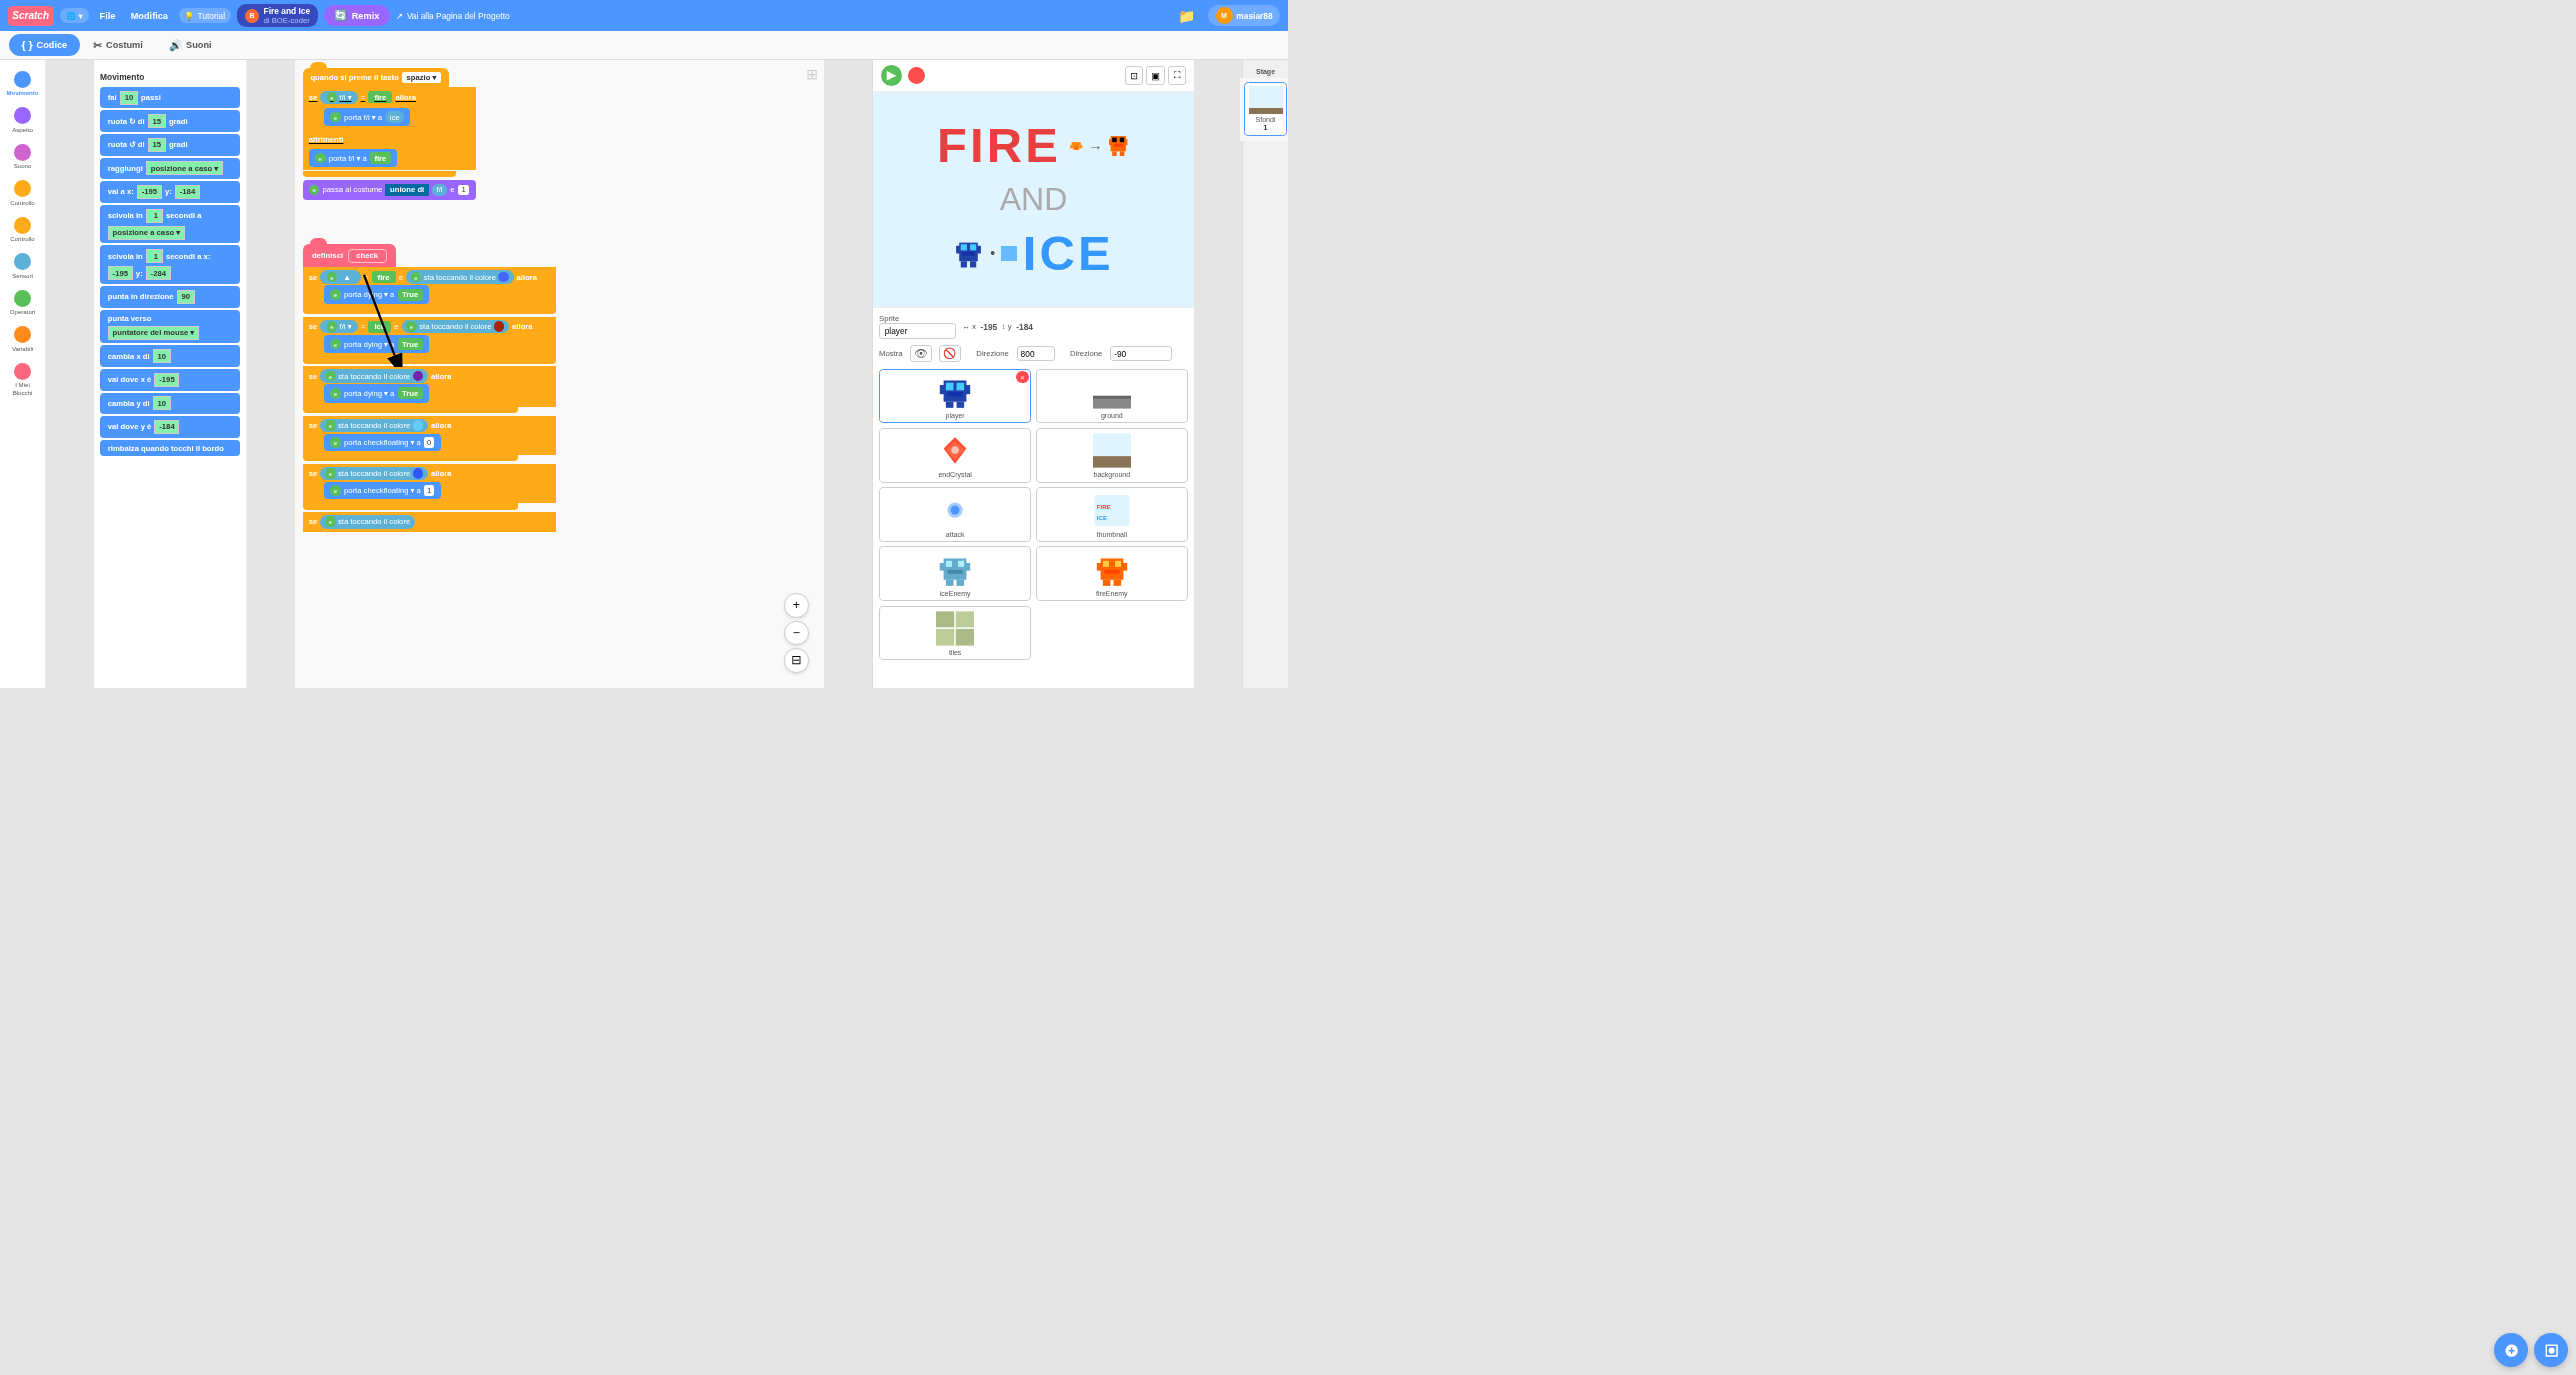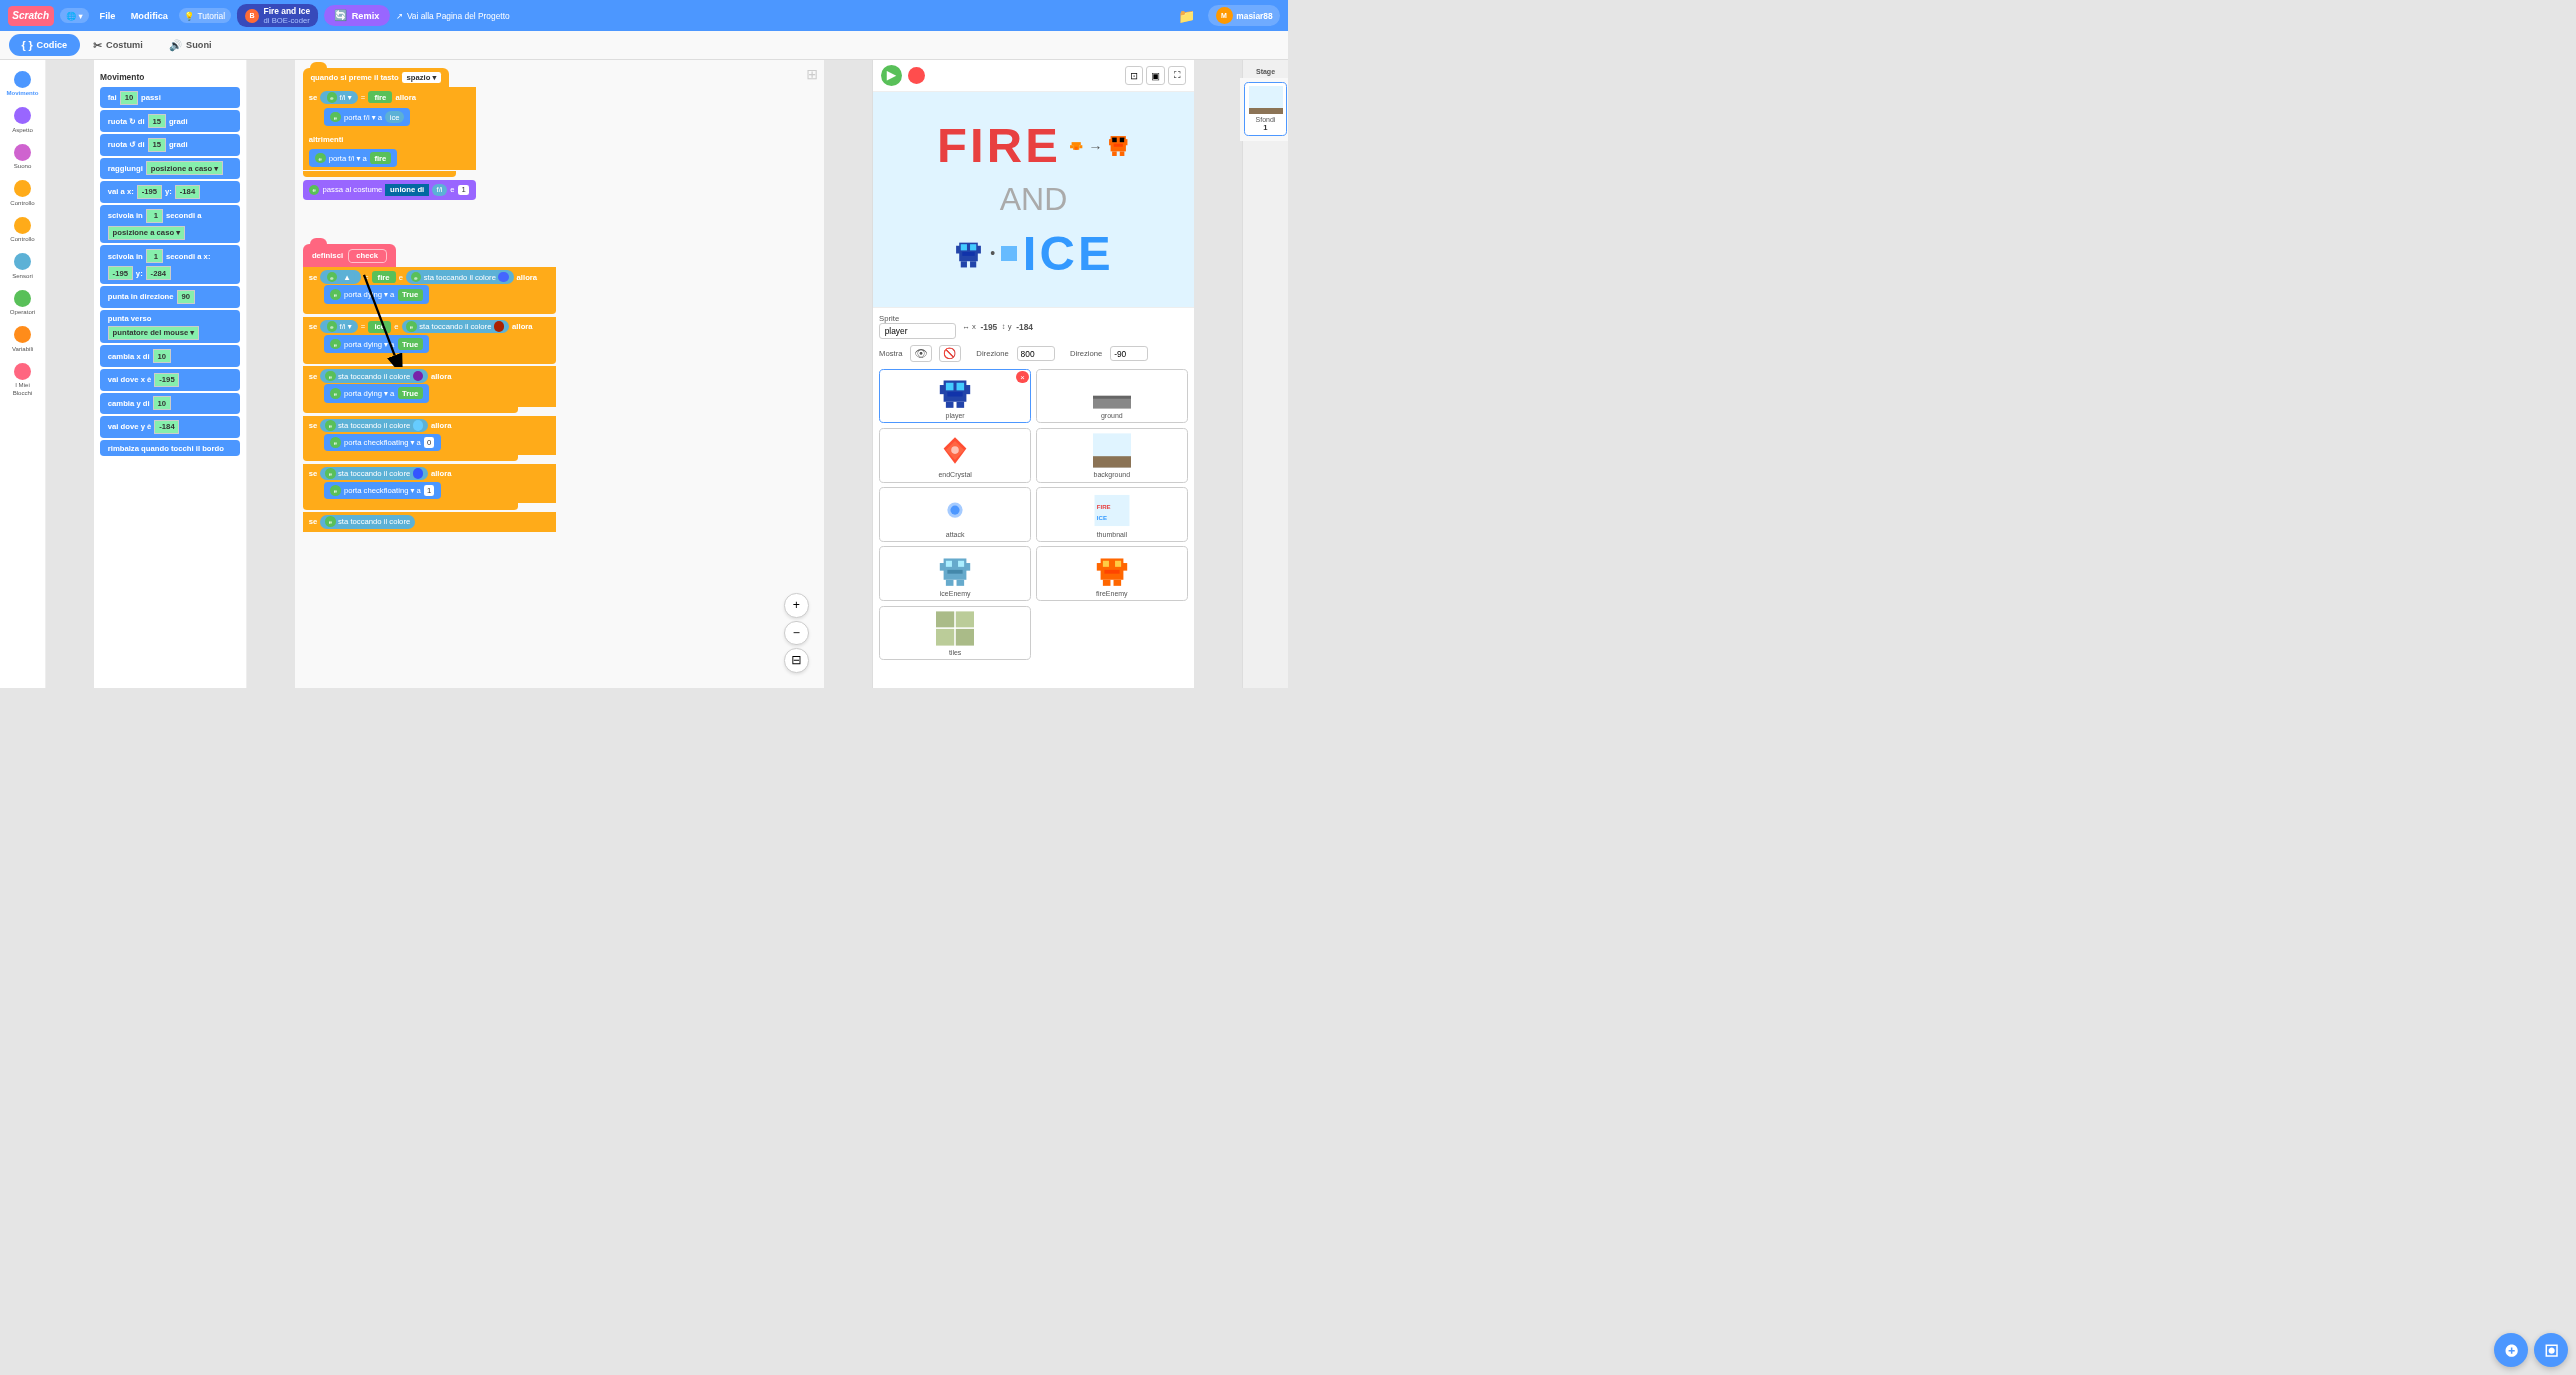--- a/index.html
+++ b/index.html
@@ -268,21 +268,21 @@
     <div class="block block-blue">
       rimbalza quando tocchi il bordo
     </div>
   </div>
 
   <div id="script-area">
     <div class="blocks-area">
 
       <div class="script-scroll-hint">⊞</div>
 
-      <div style="position:absolute; top:7.7px; left:7.7px; font-size:7.7px;">
+      <div style="position:absolute; top:7.7px; left:7.7px; font-size:7.7px;text-decoration:underline;">
         
         
         <div style="background:#FFAB19; border-radius:6.1px 6.1px 0 0; padding:4.6px 7.7px; display:inline-flex; align-items:center; gap:3.1px; color:white; font-weight:700; position:relative;">
           <div style="position:absolute;top:-6.1px;left:7.7px;width:17px;height:9.2px;background:#FFAB19;border-radius:6.1px 6.1px 0 0;"></div>
           <span>quando si preme il tasto</span>
           <span style="background:white;color:#333;border-radius:2.3px;padding:0.8px 4.6px;">spazio ▾</span>
         </div>
         
         
         <div style="background:#FFAB19; padding:3.1px 6.1px; display:flex; flex-direction:column;">
@@ -562,21 +562,21 @@
         </div>
       </div>
 
       <div class="sprite-props-row">
         <span>Mostra</span>
         <div class="visibility-btn">👁</div>
         <div class="visibility-btn">🚫</div>
         <span style="margin-left:7.7px;">Direzione</span>
         <input type="text" style="width: 38px; border: 0.8px solid rgb(204, 204, 204); border-radius: 3.1px; padding: 1.5px 3.1px; font-size: 8.4px;" value="800">
         <span style="margin-left:7.7px;">Direzione</span>
-        <input type="text" style="width: 38px; border: 0.8px solid rgb(204, 204, 204); border-radius: 3.1px; padding: 1.5px 3.1px; font-size: 8.4px;" value="-90">
+        <input type="text" style="width: 62px; border: 0.8px solid rgb(204, 204, 204); border-radius: 3.1px; padding: 1.5px 3.1px; font-size: 8.4px;" value="-90">
       </div>
 
       <div class="sprites-grid">
 
         <div class="sprite-thumb selected">
           <div class="sprite-delete-btn">×</div>
           <div class="sprite-thumb-img">
             <svg width="38" height="35" viewBox="0 0 50 45">
               <rect x="10" y="8" width="30" height="28" fill="#2244AA"></rect>
               <rect x="13" y="11" width="10" height="10" fill="#44CCFF"></rect>

